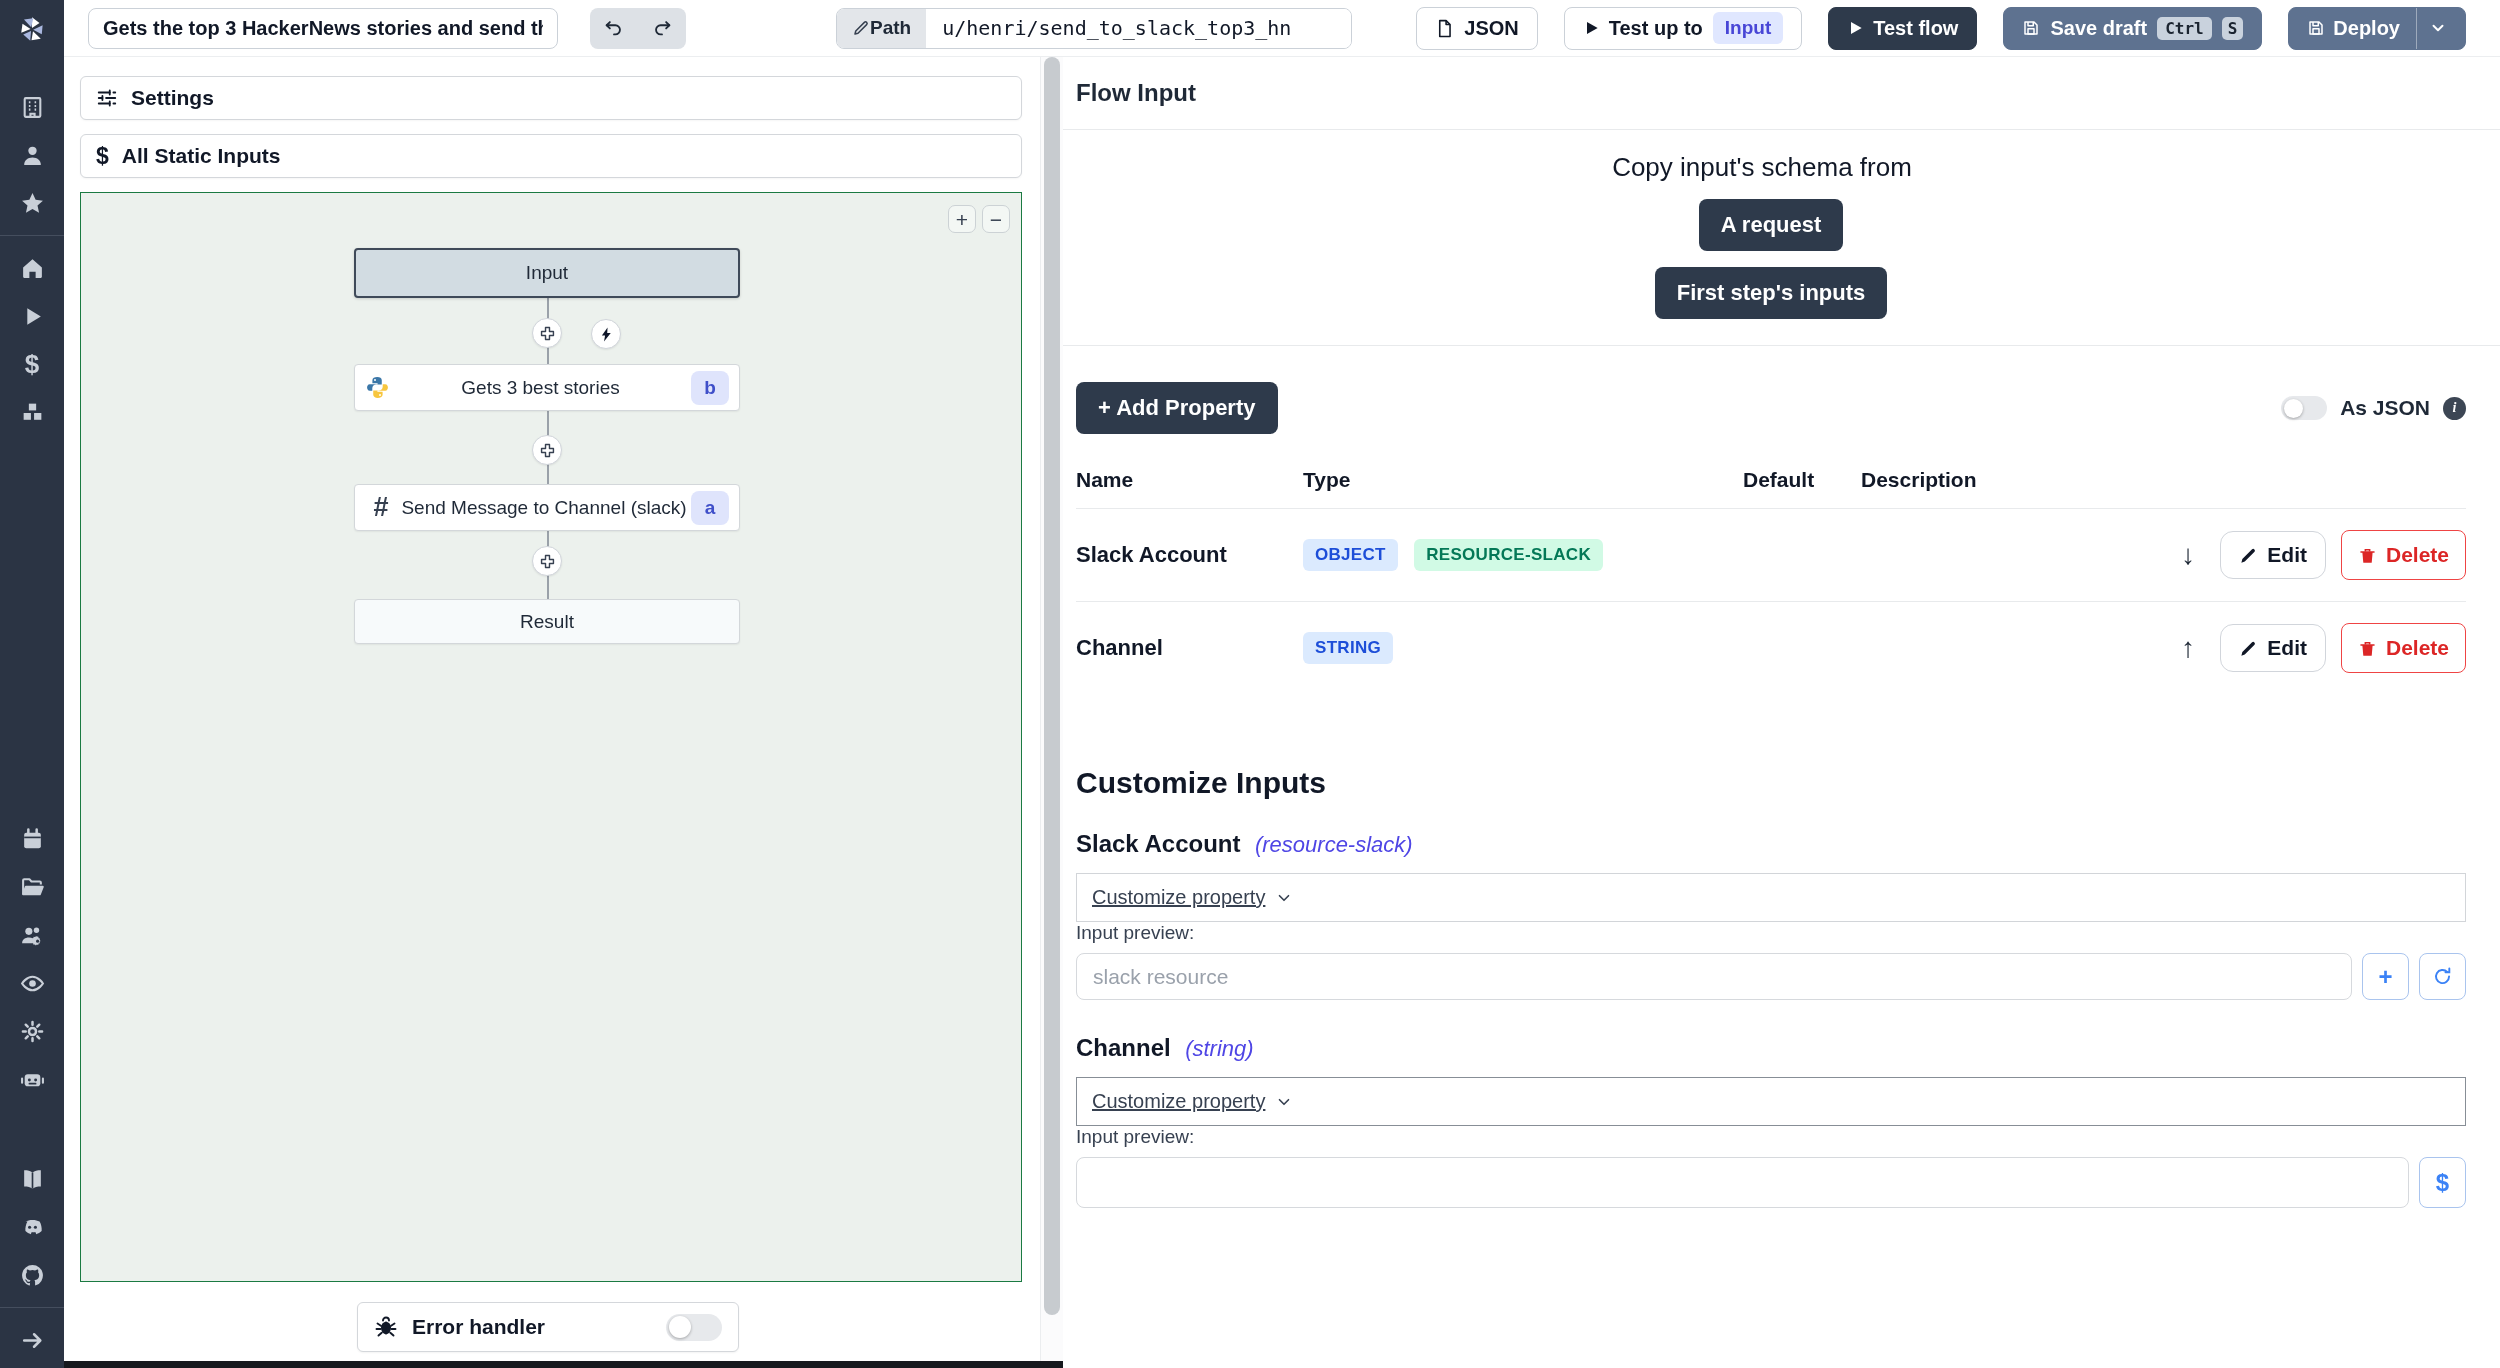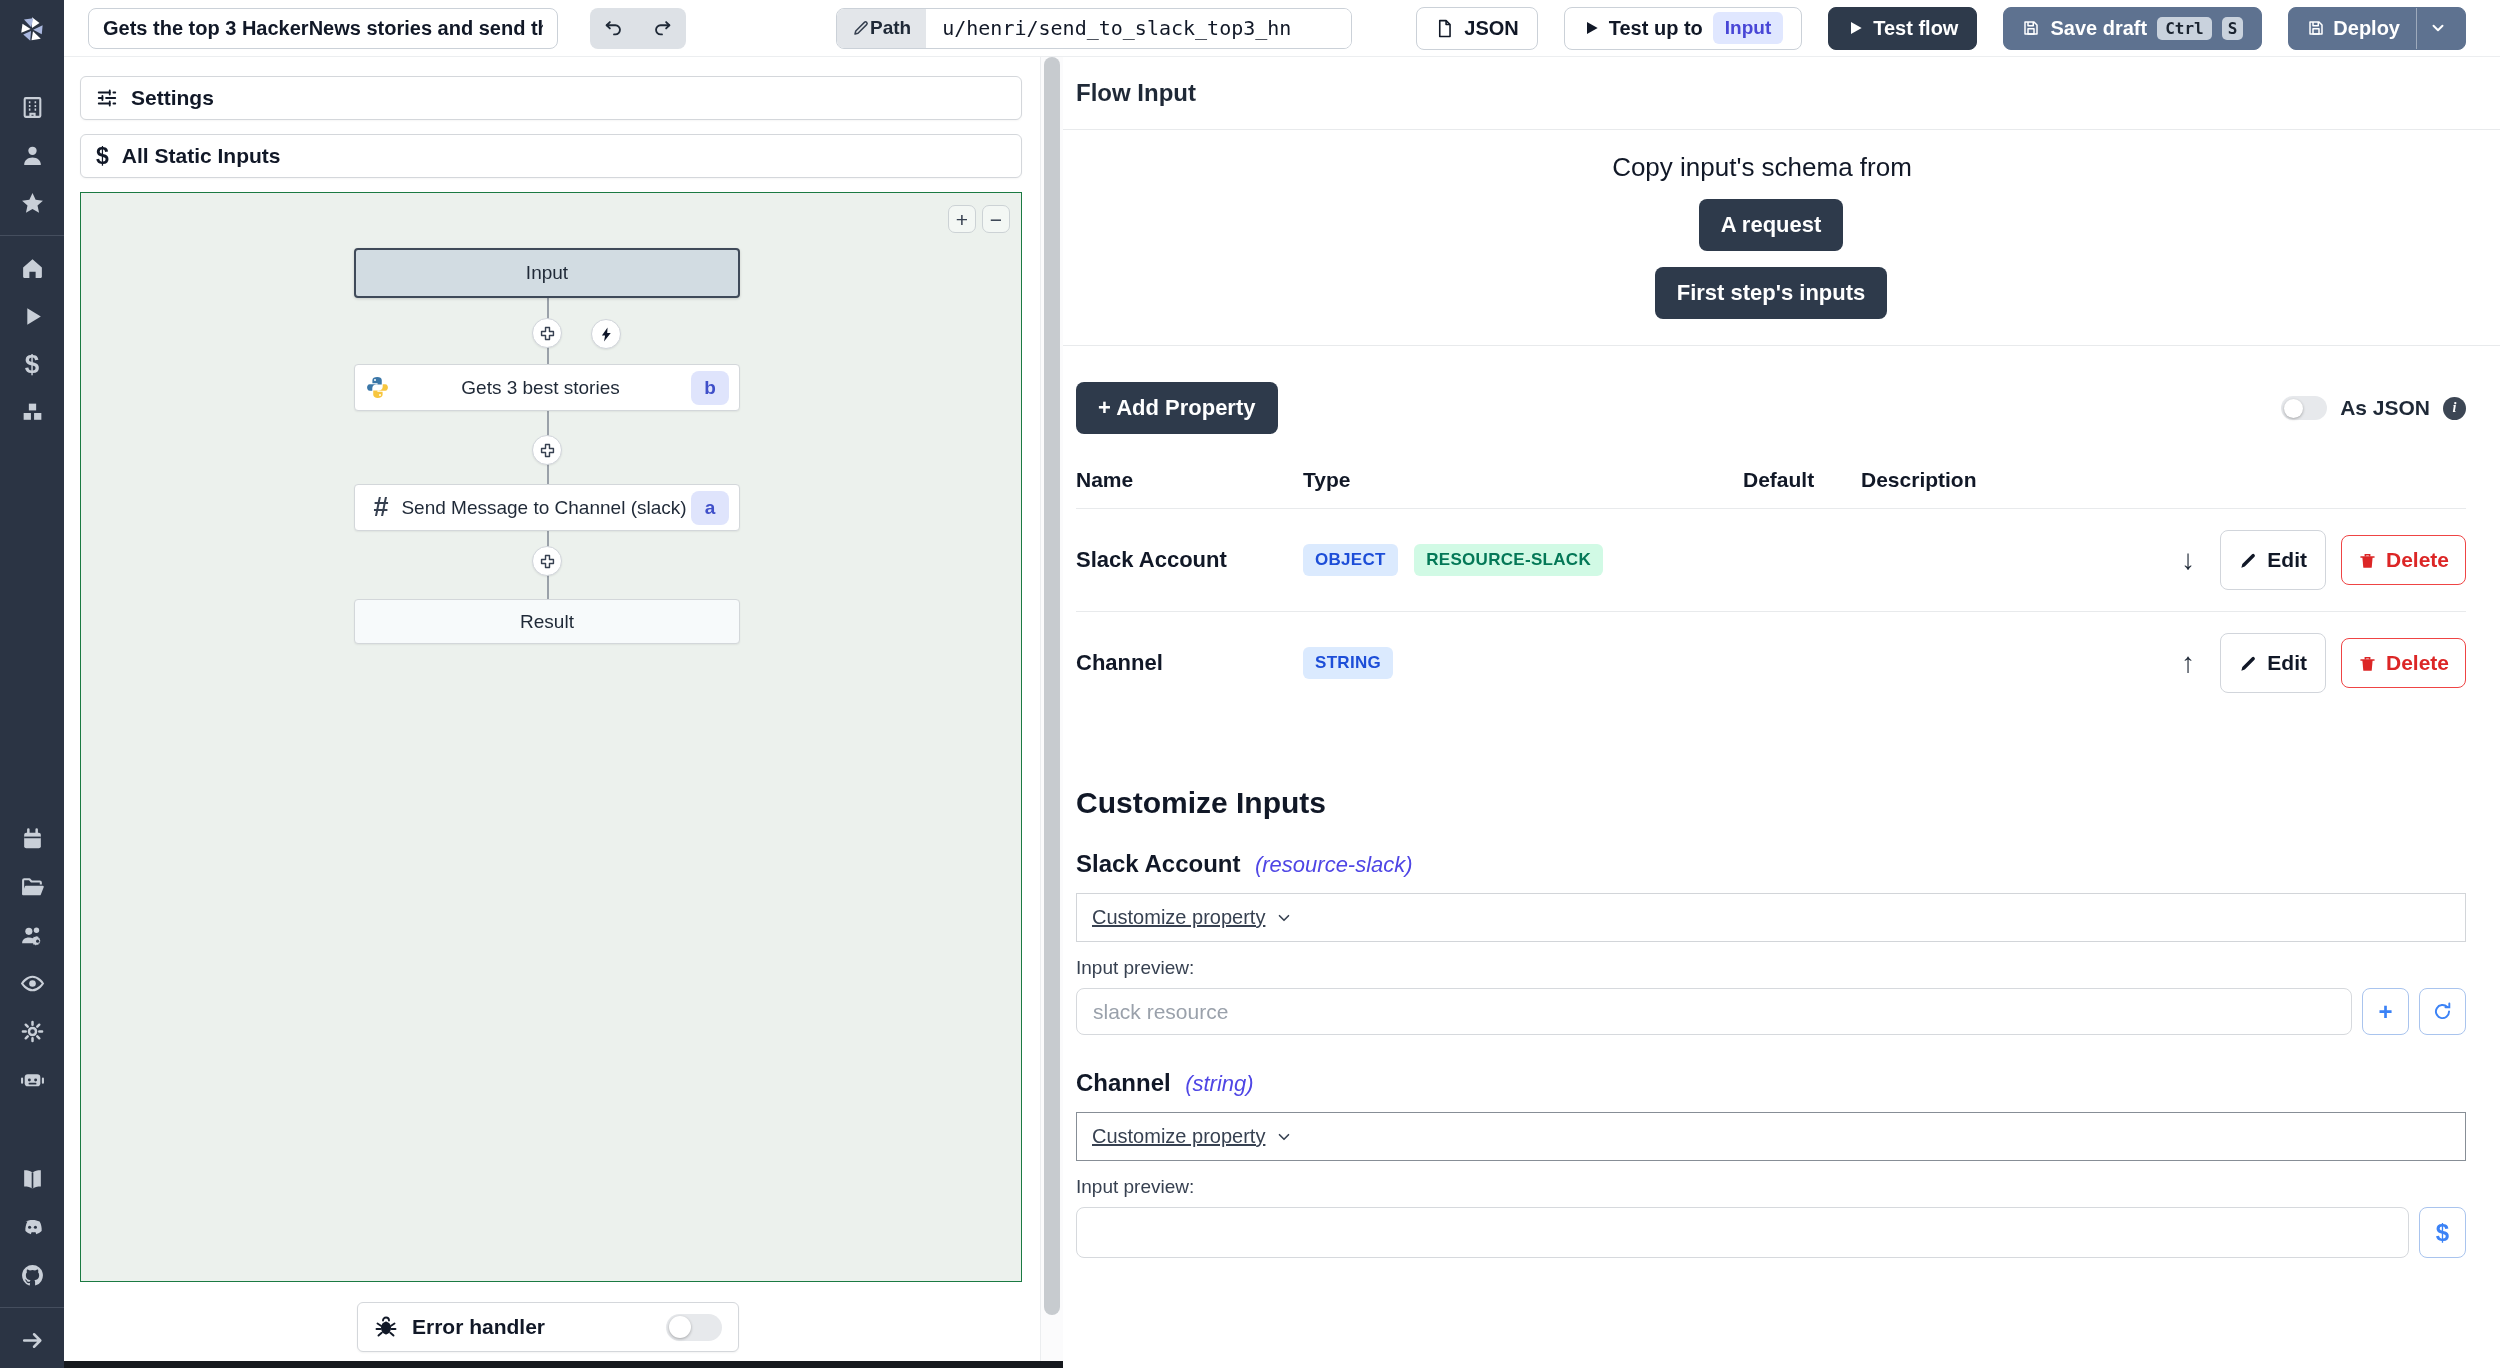--- a/index.html
+++ b/index.html
@@ -84,31 +84,31 @@
   .tgrid{display:grid;grid-template-columns:227px 440px 118px 1fr auto;align-items:center;}
   .thead{padding-bottom:16px;}
   .thead span{font-size:21px;font-weight:700;color:#111827;}
   .trow{border-top:1px solid #e8eaec;padding:21px 0;}
   .rname{font-size:22px;font-weight:700;color:#111827;}
   .pill{display:inline-block;border-radius:6px;padding:6px 12px;font-size:17px;font-weight:700;letter-spacing:.3px;margin-right:12px;}
   .pill.blue{background:#dbeafe;color:#1d4ed8;}
   .pill.green{background:#d1fae5;color:#047857;}
   .ract{display:flex;align-items:center;gap:15px;}
   .move-arrow{font-size:28px;color:#1f2937;background:none;border:none;cursor:pointer;margin-right:4px;line-height:1;}
-  .btn-edit{height:60px;display:flex;align-items:center;gap:9px;padding:0 18px;border:1px solid #d1d5db;border-radius:8px;background:#fff;font-size:21px;font-weight:600;color:#111827;cursor:pointer;font-family:inherit;}
+  .btn-edit{height:48px;display:flex;align-items:center;gap:9px;padding:0 18px;border:1px solid #d1d5db;border-radius:13px;background:#fff;font-size:21px;font-weight:600;color:#111827;cursor:pointer;font-family:inherit;}
   .btn-del{height:50px;display:flex;align-items:center;gap:9px;padding:0 16px;border:1px solid #ef4444;border-radius:8px;background:#fff;font-size:21px;font-weight:700;color:#dc2626;cursor:pointer;font-family:inherit;}
 
   .customize{margin-top:72px;}
   .customize h2{font-size:30px;font-weight:700;color:#111827;margin:0 0 30px 0;}
   .csec .cname{font-size:24px;font-weight:700;color:#111827;}
   .csec .ctype{font-size:22px;font-style:italic;color:#4f46e5;margin-left:10px;font-weight:400;}
   .cbox{margin-top:15px;height:49px;border:1px solid #d2d5d9;display:flex;align-items:center;padding:0 15px;gap:10px;cursor:pointer;background:#fff;}
   .cbox.darker{border-color:#878e96;}
   .cbox .cp{font-size:20px;color:#374151;text-decoration:underline;}
-  .pv-label{margin-top:15px;font-size:19px;color:#374151;}
+  .pv-label{font-size:19px;color:#374151;}
   .pv-row{margin-top:9px;display:flex;align-items:stretch;gap:10px;}
   .pv-input{flex:1;height:47px;border:1px solid #d6d9dd;border-radius:8px;padding:0 16px;font-size:21px;color:#111827;font-family:inherit;background:#fff;}
   .pv-input::placeholder{color:#9aa1ab;}
   .sqbtn{width:47px;border:1px solid #a9c4ee;border-radius:8px;background:#fff;color:#3b82f6;display:flex;align-items:center;justify-content:center;cursor:pointer;font-size:24px;font-weight:600;font-family:inherit;}
   .pv-input.tall{height:51px;}
   .sec-gap{height:34px;}
   svg{display:block;}
 </style>
 </head>
 <body>

